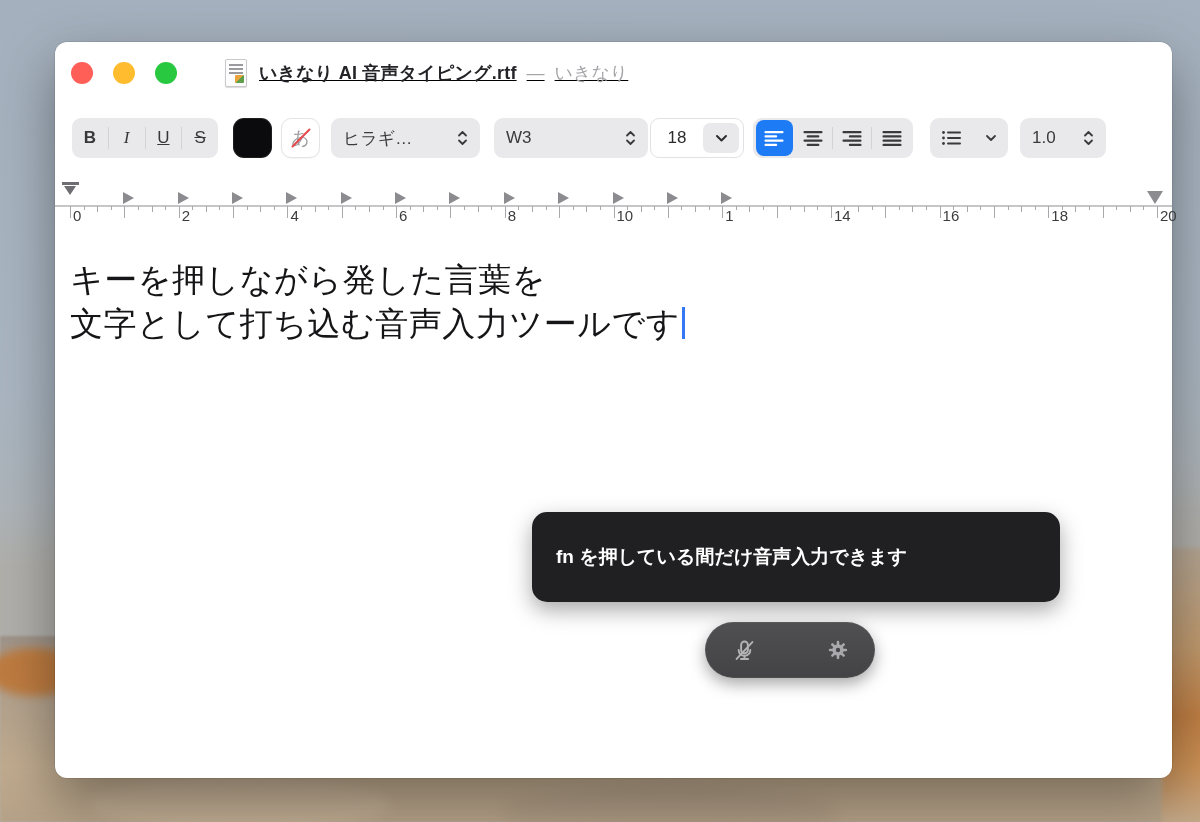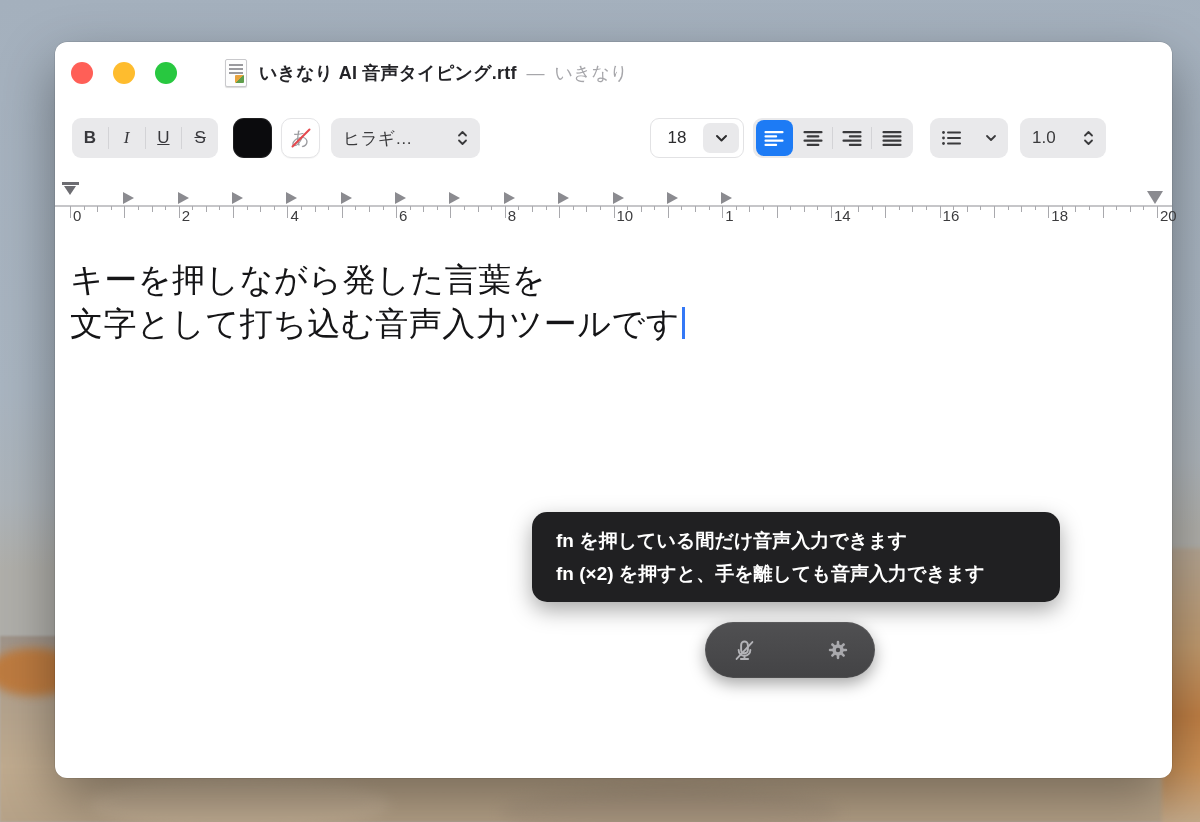--- a/index.html
+++ b/index.html
@@ -20,21 +20,21 @@
     background:#c4b096; filter:blur(6px); opacity:.8; }
   .wp-rock2 { position:absolute; left:500px; bottom:-16px; width:340px; height:50px; border-radius:50%;
     background:#ad9a83; filter:blur(7px); opacity:.8; }
 
   
   .window { position:absolute; left:55px; top:42px; width:1117px; height:736px;
     background:#ffffff; border-radius:12px;
     box-shadow:0 22px 55px rgba(0,0,0,.38), 0 0 0 .5px rgba(0,0,0,.15); }
 
   
-  .titlebar { position:absolute; left:0; top:0; right:17px; height:62px; display:flex; align-items:center; }
+  .titlebar { position:absolute; left:0; top:0; right:17px; height:62px; display:flex; align-items:center;text-decoration:underline; }
   .traffic { display:flex; gap:20px; margin-left:16px; }
   .tl { width:22px; height:22px; border-radius:50%; }
   .tl.red{ background:#ff5f57; } .tl.yellow{ background:#febc2e; } .tl.green{ background:#28c840; }
   .doc-icon { width:22px; height:28px; margin-left:48px; position:relative;
     background:#fdfdfd; border:1px solid #c9c9cc; border-radius:2px; box-shadow:0 1px 1px rgba(0,0,0,.15); }
   .doc-icon i { position:absolute; left:3px; right:3px; height:1.5px; background:#9a9a9e; }
   .doc-icon i:nth-child(1){top:4px;} .doc-icon i:nth-child(2){top:8px;} .doc-icon i:nth-child(3){top:12px;}
   .doc-icon b { position:absolute; left:9px; bottom:3px; width:9px; height:8px;
     background:linear-gradient(135deg,#e8a33d 50%,#5f9e4b 50%); border-radius:1px; }
   .title-wrap { display:flex; align-items:baseline; gap:10px; margin-left:12px; font-size:18px; }
@@ -153,20 +153,26 @@
       <span class="slash"></span>
     </div>
 
     <div class="ctl font-select">
       <span>ヒラギ…</span>
       <svg width="11" height="18" viewBox="0 0 11 18">
         <path d="M2 6.5 L5.5 3 L9 6.5 M2 11.5 L5.5 15 L9 11.5" fill="none" stroke="#3a3a3c" stroke-width="1.8" stroke-linecap="round" stroke-linejoin="round"></path>
       </svg>
     </div>
 
+    <div class="ctl weight-select">
+      <span>W3</span>
+      <svg width="11" height="18" viewBox="0 0 11 18">
+        <path d="M2 6.5 L5.5 3 L9 6.5 M2 11.5 L5.5 15 L9 11.5" fill="none" stroke="#3a3a3c" stroke-width="1.8" stroke-linecap="round" stroke-linejoin="round"></path>
+      </svg>
+    </div>
 
     <div class="size-field">
       <span class="size-val">18</span>
       <span class="size-drop">
         <svg width="13" height="9" viewBox="0 0 13 9">
           <path d="M2 2 L6.5 6.5 L11 2" fill="none" stroke="#2c2c2e" stroke-width="2" stroke-linecap="round" stroke-linejoin="round"></path>
         </svg>
       </span>
     </div>
 
@@ -328,21 +334,20 @@
       <div class="indent-right-tri" style="left: 1092px;"></div>
     </div>
 
   <div class="doc-area" id="docArea">
       <div class="doc-line">キーを押しながら発した言葉を</div>
       <div class="doc-line">文字として打ち込む音声入力ツールです<span class="caret"></span></div>
     </div>
 
   <div class="voice-tip" id="voiceTip">
       <div class="tline">fn を押している間だけ音声入力できます</div>
-      <div class="tline">fn (×2) を押すと、手を離しても音声入力できます</div>
     </div>
 
   <div class="voice-pill">
     <span class="pill-icon">
       <svg width="27" height="27" viewBox="0 0 24 24">
         <path d="M12 14.5 a3 3 0 0 0 3 -3 V7 a3 3 0 0 0 -6 0 v4.5 a3 3 0 0 0 3 3 z" fill="none" stroke="#b4b4b8" stroke-width="1.7"></path>
         <path d="M6.8 11.5 a5.2 5.2 0 0 0 10.4 0" fill="none" stroke="#b4b4b8" stroke-width="1.7" stroke-linecap="round"></path>
         <path d="M12 16.7 V19.5 M8.8 19.5 H15.2" stroke="#b4b4b8" stroke-width="1.7" stroke-linecap="round"></path>
         <path d="M5 19.5 L19 4.5" stroke="#b4b4b8" stroke-width="1.7" stroke-linecap="round"></path>
       </svg>

